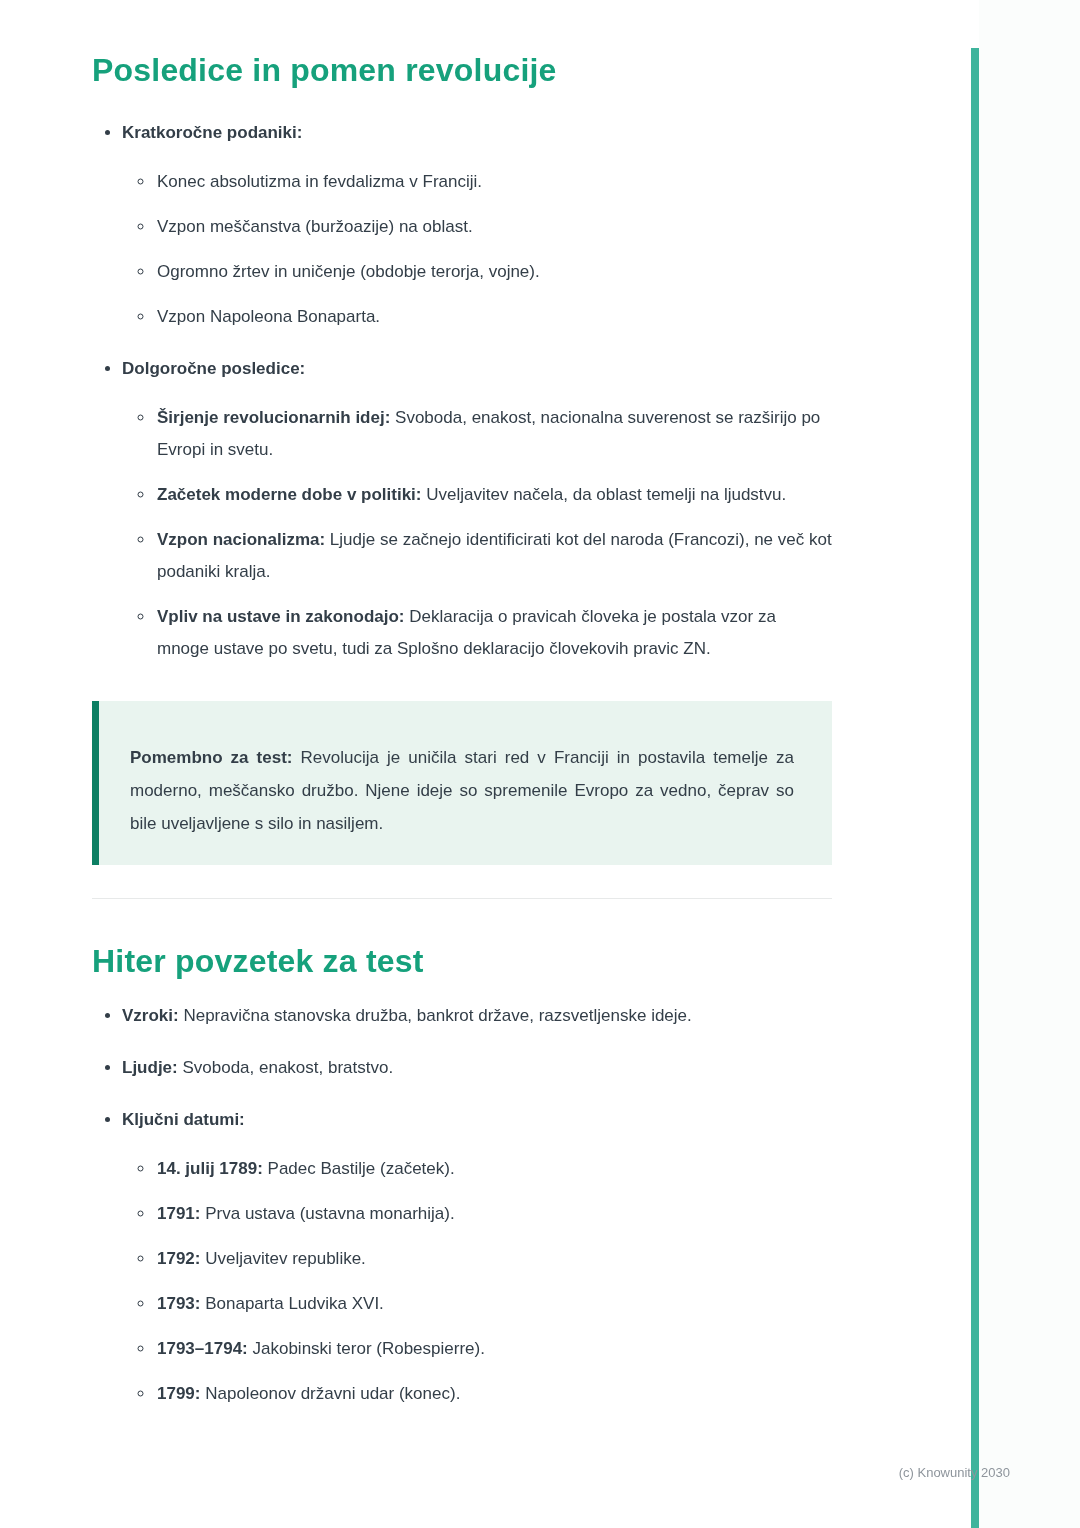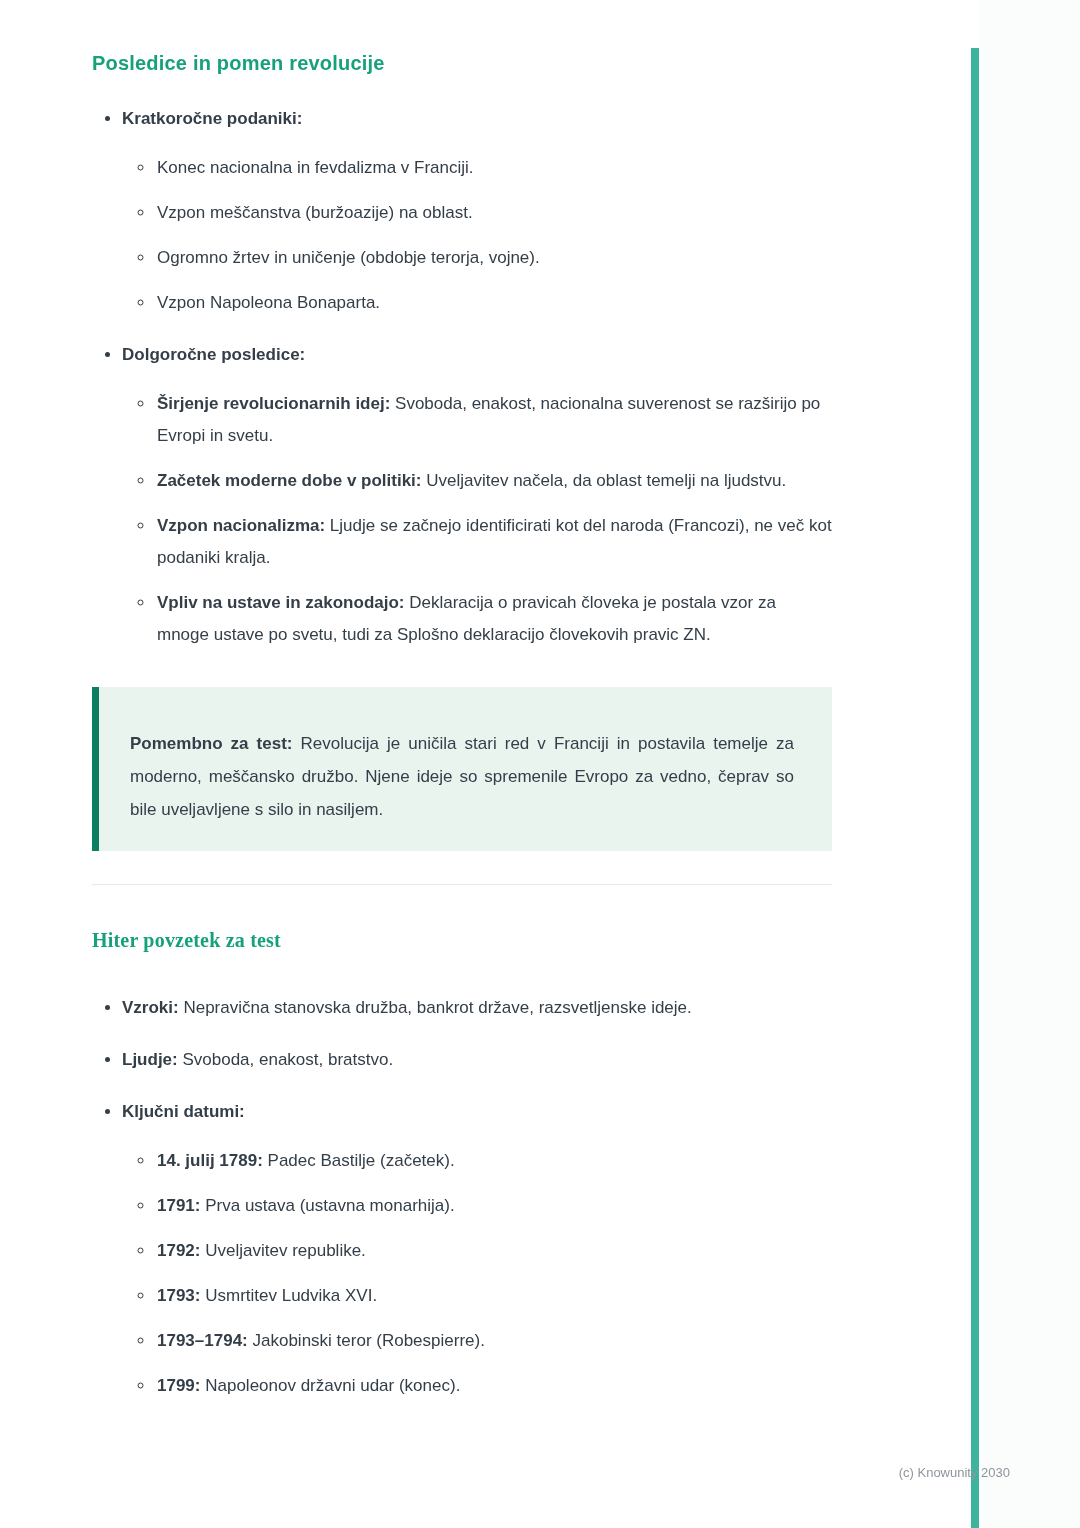--- a/index.html
+++ b/index.html
@@ -28,27 +28,27 @@
   .stripe{
     position:absolute; left:971px; top:48px; width:8px; bottom:0;
     background:var(--stripe);
   }
   .content{
     position:absolute; left:92px; top:40px; width:740px;
     font-size:17px;
   }
   .heading{
     color:var(--accent);
-    font-size:20px;
+    font-size:32px;
     font-weight:700;
     letter-spacing:0.2px;
     margin:0;
   }
   .h-top{ margin:12px 0 28px; }
-  .h-mid{ margin:44px 0 40px;font-family:Liberation Serif, serif; }
+  .h-mid{ margin:44px 0 20px; }
   ul{ margin:0; }
   .l1{ list-style:disc; padding-left:30px; }
   .l1 > li{ margin-bottom:20px; line-height:32px; }
   .l2{ list-style:circle; padding-left:33px; margin-top:17px; }
   .l2 > li{ margin-bottom:13px; line-height:32px; padding-left:2px; }
   .l2-tight{ margin-top:17px; }
   .bold{ font-weight:700; }
   .callout{
     margin-top:36px;
     background:var(--callout-bg);
@@ -80,21 +80,21 @@
 
 <main class="content">
 
   <h1 class="heading h-top">Posledice in pomen revolucije</h1>
 
   <ul class="l1">
 
     <li>
       <span class="bold">Kratkoročne podaniki:</span>
       <ul class="l2">
-        <li><span>Konec nacionalna in fevdalizma v Franciji.</span></li>
+        <li><span>Konec absolutizma in fevdalizma v Franciji.</span></li>
         <li><span>Vzpon meščanstva (buržoazije) na oblast.</span></li>
         <li><span>Ogromno žrtev in uničenje (obdobje terorja, vojne).</span></li>
         <li><span>Vzpon Napoleona Bonaparta.</span></li>
       </ul>
     </li>
 
     <li>
       <span class="bold">Dolgoročne posledice:</span>
       <ul class="l2">
         <li><span class="bold">Širjenje revolucionarnih idej:</span><span> Svoboda, enakost, nacionalna suverenost se razširijo po Evropi in svetu.</span></li>
@@ -123,21 +123,21 @@
     <li>
       <span class="bold">Ljudje:</span><span> Svoboda, enakost, bratstvo.</span>
     </li>
 
     <li>
       <span class="bold">Ključni datumi:</span>
       <ul class="l2 l2-tight">
         <li><span class="bold">14. julij 1789:</span><span> Padec Bastilje (začetek).</span></li>
         <li><span class="bold">1791:</span><span> Prva ustava (ustavna monarhija).</span></li>
         <li><span class="bold">1792:</span><span> Uveljavitev republike.</span></li>
-        <li><span class="bold">1793:</span><span> Usmrtitev Ludvika XVI.</span></li>
+        <li><span class="bold">1793:</span><span> Bonaparta Ludvika XVI.</span></li>
         <li><span class="bold">1793–1794:</span><span> Jakobinski teror (Robespierre).</span></li>
         <li><span class="bold">1799:</span><span> Napoleonov državni udar (konec).</span></li>
       </ul>
     </li>
 
   </ul>
 
 </main>
 
 <div class="footer">(c) Knowunity 2030</div>

